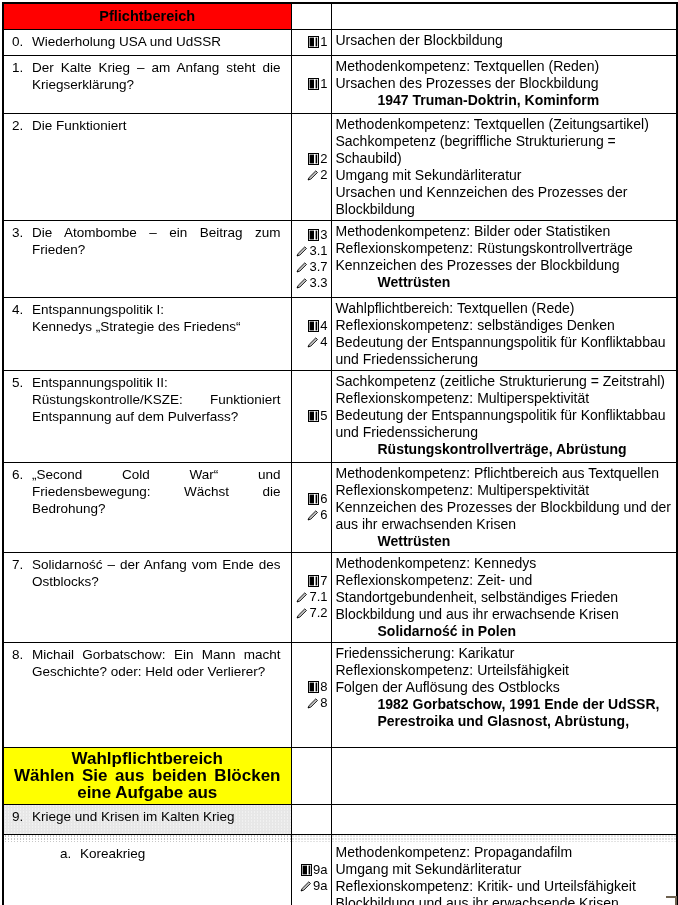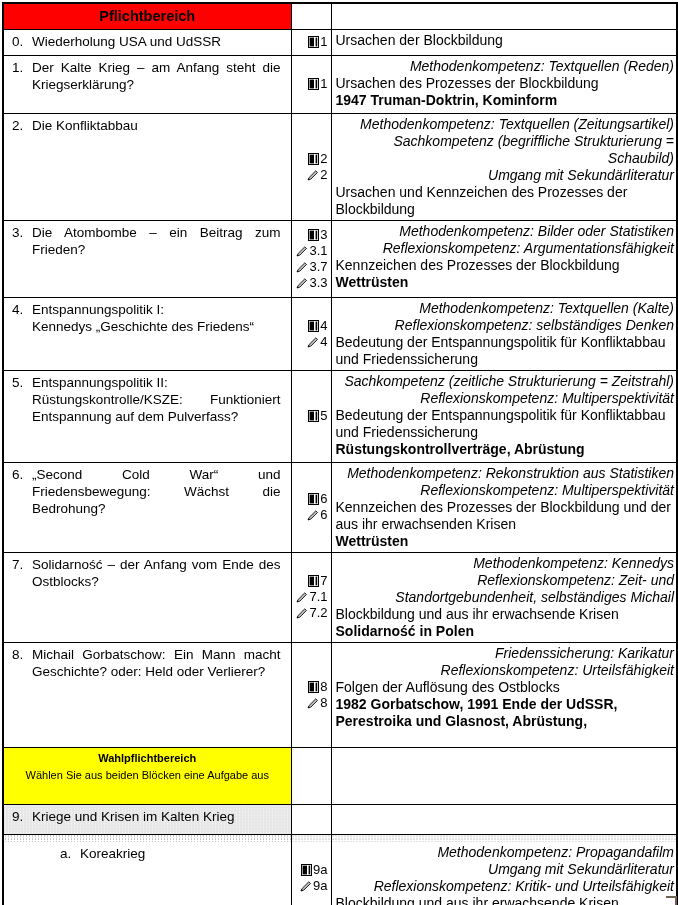--- a/index.html
+++ b/index.html
@@ -40,32 +40,32 @@
   td.c-topic.sub .topic{padding-left:72px;}
   td.c-topic.sub .topic .num{left:52px;}
   td.c-topic.shaded{
     background-color:#e7e7e7;
     background-image:radial-gradient(#fbfbfb 24%, rgba(0,0,0,0) 28%);
     background-size:3px 3px;
   }
   
   td.banner-red{text-align:center;vertical-align:middle;padding:2px;}
   .banner-title{font-weight:bold;font-size:14.5px;}
-  td.banner-yellow{vertical-align:top;padding:2px 3px;font-size:11px;line-height:17px;}
+  td.banner-yellow{vertical-align:top;padding:2px 10px;font-size:17px;line-height:17px;}
   .sec-title{font-weight:bold;text-align:center;}
-  .sec-sub{font-weight:normal;text-align:justify;text-align-last:center;-moz-text-align-last:center;}
+  .sec-sub{font-weight:bold;text-align:justify;text-align-last:center;-moz-text-align-last:center;}
   
   td.c-icons{vertical-align:middle;padding:1px 3px 1px 1px;}
   .icon-line{display:flex;align-items:center;justify-content:flex-end;line-height:16px;font-size:13px;white-space:nowrap;}
   .icon-line svg{flex:0 0 auto;display:block;margin-right:1px;}
   
   td.c-desc{padding:2px 2px 2px 4px;font-size:14px;line-height:17px;}
   .p{margin:0;}
-  .p.i{font-style:italic;text-align:right;}
-  .p.b{font-weight:bold;}
+  .p.i{}
+  .p.b{font-weight:bold;margin-left:42px;}
   
   td.dots{
     border-top:1px solid #000;border-bottom:none;
     background-image:radial-gradient(#8f8f8f 22%, rgba(0,0,0,0) 26%);
     background-size:3px 3px;background-color:#fff;
   }
   tr.after-spacer td{border-top:none;}
   
   tr.t-end td{border-bottom:1px dotted #333;}
   
@@ -129,21 +129,21 @@
             </div>
           </td>
           <td class="c-desc">
             <div class="p i">Methodenkompetenz: Textquellen (Reden)</div>
             <div class="p n">Ursachen des Prozesses der Blockbildung</div>
             <div class="p b">1947 Truman-Doktrin, Kominform</div>
           </td>
         </tr>
         <tr>
           <td class="c-topic">
-            <div class="topic"><span class="num">2.</span><span>Die Konfliktabbau</span></div>
+            <div class="topic"><span class="num">2.</span><span>Die Funktioniert</span></div>
           </td>
           <td class="c-icons">
             <div class="icon-line">
               <span>
                 <svg width="11" height="12" viewBox="0 0 11 12" aria-hidden="true">
                   <rect x="0.5" y="0.5" width="10" height="11" fill="#fff" stroke="#000"></rect>
                   <rect x="1.6" y="1.6" width="4.4" height="8.8" fill="#000"></rect>
                   <rect x="7.6" y="1.6" width="1.6" height="8.8" fill="#000"></rect>
                 </svg>
               </span>
@@ -204,29 +204,29 @@
                 <svg width="12" height="12" viewBox="0 0 12 12" aria-hidden="true">
                   <path d="M1 11 L2.2 8.4 L8.8 1.8 L10.5 3.5 L3.9 10.1 Z" fill="#b9b9b9" stroke="#000" stroke-width="0.8" stroke-linejoin="round"></path>
                   <path d="M1 11 L2.8 10.5 L1.6 9.3 Z" fill="#000"></path>
                 </svg>
               </span>
               <span>3.3</span>
             </div>
           </td>
           <td class="c-desc">
             <div class="p i">Methodenkompetenz: Bilder oder Statistiken</div>
-            <div class="p i">Reflexionskompetenz: Argumentationsfähigkeit</div>
+            <div class="p i">Reflexionskompetenz: Rüstungskontrollverträge</div>
             <div class="p n">Kennzeichen des Prozesses der Blockbildung</div>
             <div class="p b">Wettrüsten</div>
           </td>
         </tr>
         <tr>
           <td class="c-topic">
             <div class="topic"><span class="num">4.</span><span>Entspannungspolitik I:
-Kennedys „Geschichte des Friedens“</span></div>
+Kennedys „Strategie des Friedens“</span></div>
           </td>
           <td class="c-icons">
             <div class="icon-line">
               <span>
                 <svg width="11" height="12" viewBox="0 0 11 12" aria-hidden="true">
                   <rect x="0.5" y="0.5" width="10" height="11" fill="#fff" stroke="#000"></rect>
                   <rect x="1.6" y="1.6" width="4.4" height="8.8" fill="#000"></rect>
                   <rect x="7.6" y="1.6" width="1.6" height="8.8" fill="#000"></rect>
                 </svg>
               </span>
@@ -236,21 +236,21 @@
               <span>
                 <svg width="12" height="12" viewBox="0 0 12 12" aria-hidden="true">
                   <path d="M1 11 L2.2 8.4 L8.8 1.8 L10.5 3.5 L3.9 10.1 Z" fill="#b9b9b9" stroke="#000" stroke-width="0.8" stroke-linejoin="round"></path>
                   <path d="M1 11 L2.8 10.5 L1.6 9.3 Z" fill="#000"></path>
                 </svg>
               </span>
               <span>4</span>
             </div>
           </td>
           <td class="c-desc">
-            <div class="p i">Methodenkompetenz: Textquellen (Kalte)</div>
+            <div class="p i">Wahlpflichtbereich: Textquellen (Rede)</div>
             <div class="p i">Reflexionskompetenz: selbständiges Denken</div>
             <div class="p n">Bedeutung der Entspannungspolitik für Konfliktabbau und Friedenssicherung</div>
           </td>
         </tr>
         <tr>
           <td class="c-topic">
             <div class="topic"><span class="num">5.</span><span>Entspannungspolitik II:
 Rüstungskontrolle/KSZE: Funktioniert Entspannung auf dem Pulverfass?</span></div>
           </td>
           <td class="c-icons">
@@ -291,21 +291,21 @@
               <span>
                 <svg width="12" height="12" viewBox="0 0 12 12" aria-hidden="true">
                   <path d="M1 11 L2.2 8.4 L8.8 1.8 L10.5 3.5 L3.9 10.1 Z" fill="#b9b9b9" stroke="#000" stroke-width="0.8" stroke-linejoin="round"></path>
                   <path d="M1 11 L2.8 10.5 L1.6 9.3 Z" fill="#000"></path>
                 </svg>
               </span>
               <span>6</span>
             </div>
           </td>
           <td class="c-desc">
-            <div class="p i">Methodenkompetenz: Rekonstruktion aus Statistiken</div>
+            <div class="p i">Methodenkompetenz: Pflichtbereich aus Textquellen</div>
             <div class="p i">Reflexionskompetenz: Multiperspektivität</div>
             <div class="p n">Kennzeichen des Prozesses der Blockbildung und der aus ihr erwachsenden Krisen</div>
             <div class="p b">Wettrüsten</div>
           </td>
         </tr>
         <tr>
           <td class="c-topic">
             <div class="topic"><span class="num">7.</span><span>Solidarność – der Anfang vom Ende des Ostblocks?</span></div>
           </td>
           <td class="c-icons">
@@ -333,21 +333,21 @@
                 <svg width="12" height="12" viewBox="0 0 12 12" aria-hidden="true">
                   <path d="M1 11 L2.2 8.4 L8.8 1.8 L10.5 3.5 L3.9 10.1 Z" fill="#b9b9b9" stroke="#000" stroke-width="0.8" stroke-linejoin="round"></path>
                   <path d="M1 11 L2.8 10.5 L1.6 9.3 Z" fill="#000"></path>
                 </svg>
               </span>
               <span>7.2</span>
             </div>
           </td>
           <td class="c-desc">
             <div class="p i">Methodenkompetenz: Kennedys</div>
-            <div class="p i">Reflexionskompetenz: Zeit- und Standortgebundenheit, selbständiges Michail</div>
+            <div class="p i">Reflexionskompetenz: Zeit- und Standortgebundenheit, selbständiges Frieden</div>
             <div class="p n">Blockbildung und aus ihr erwachsende Krisen</div>
             <div class="p b">Solidarność in Polen</div>
           </td>
         </tr>
         <tr>
           <td class="c-topic">
             <div class="topic"><span class="num">8.</span><span>Michail Gorbatschow: Ein Mann macht Geschichte? oder: Held oder Verlierer?</span></div>
           </td>
           <td class="c-icons">
             <div class="icon-line">

